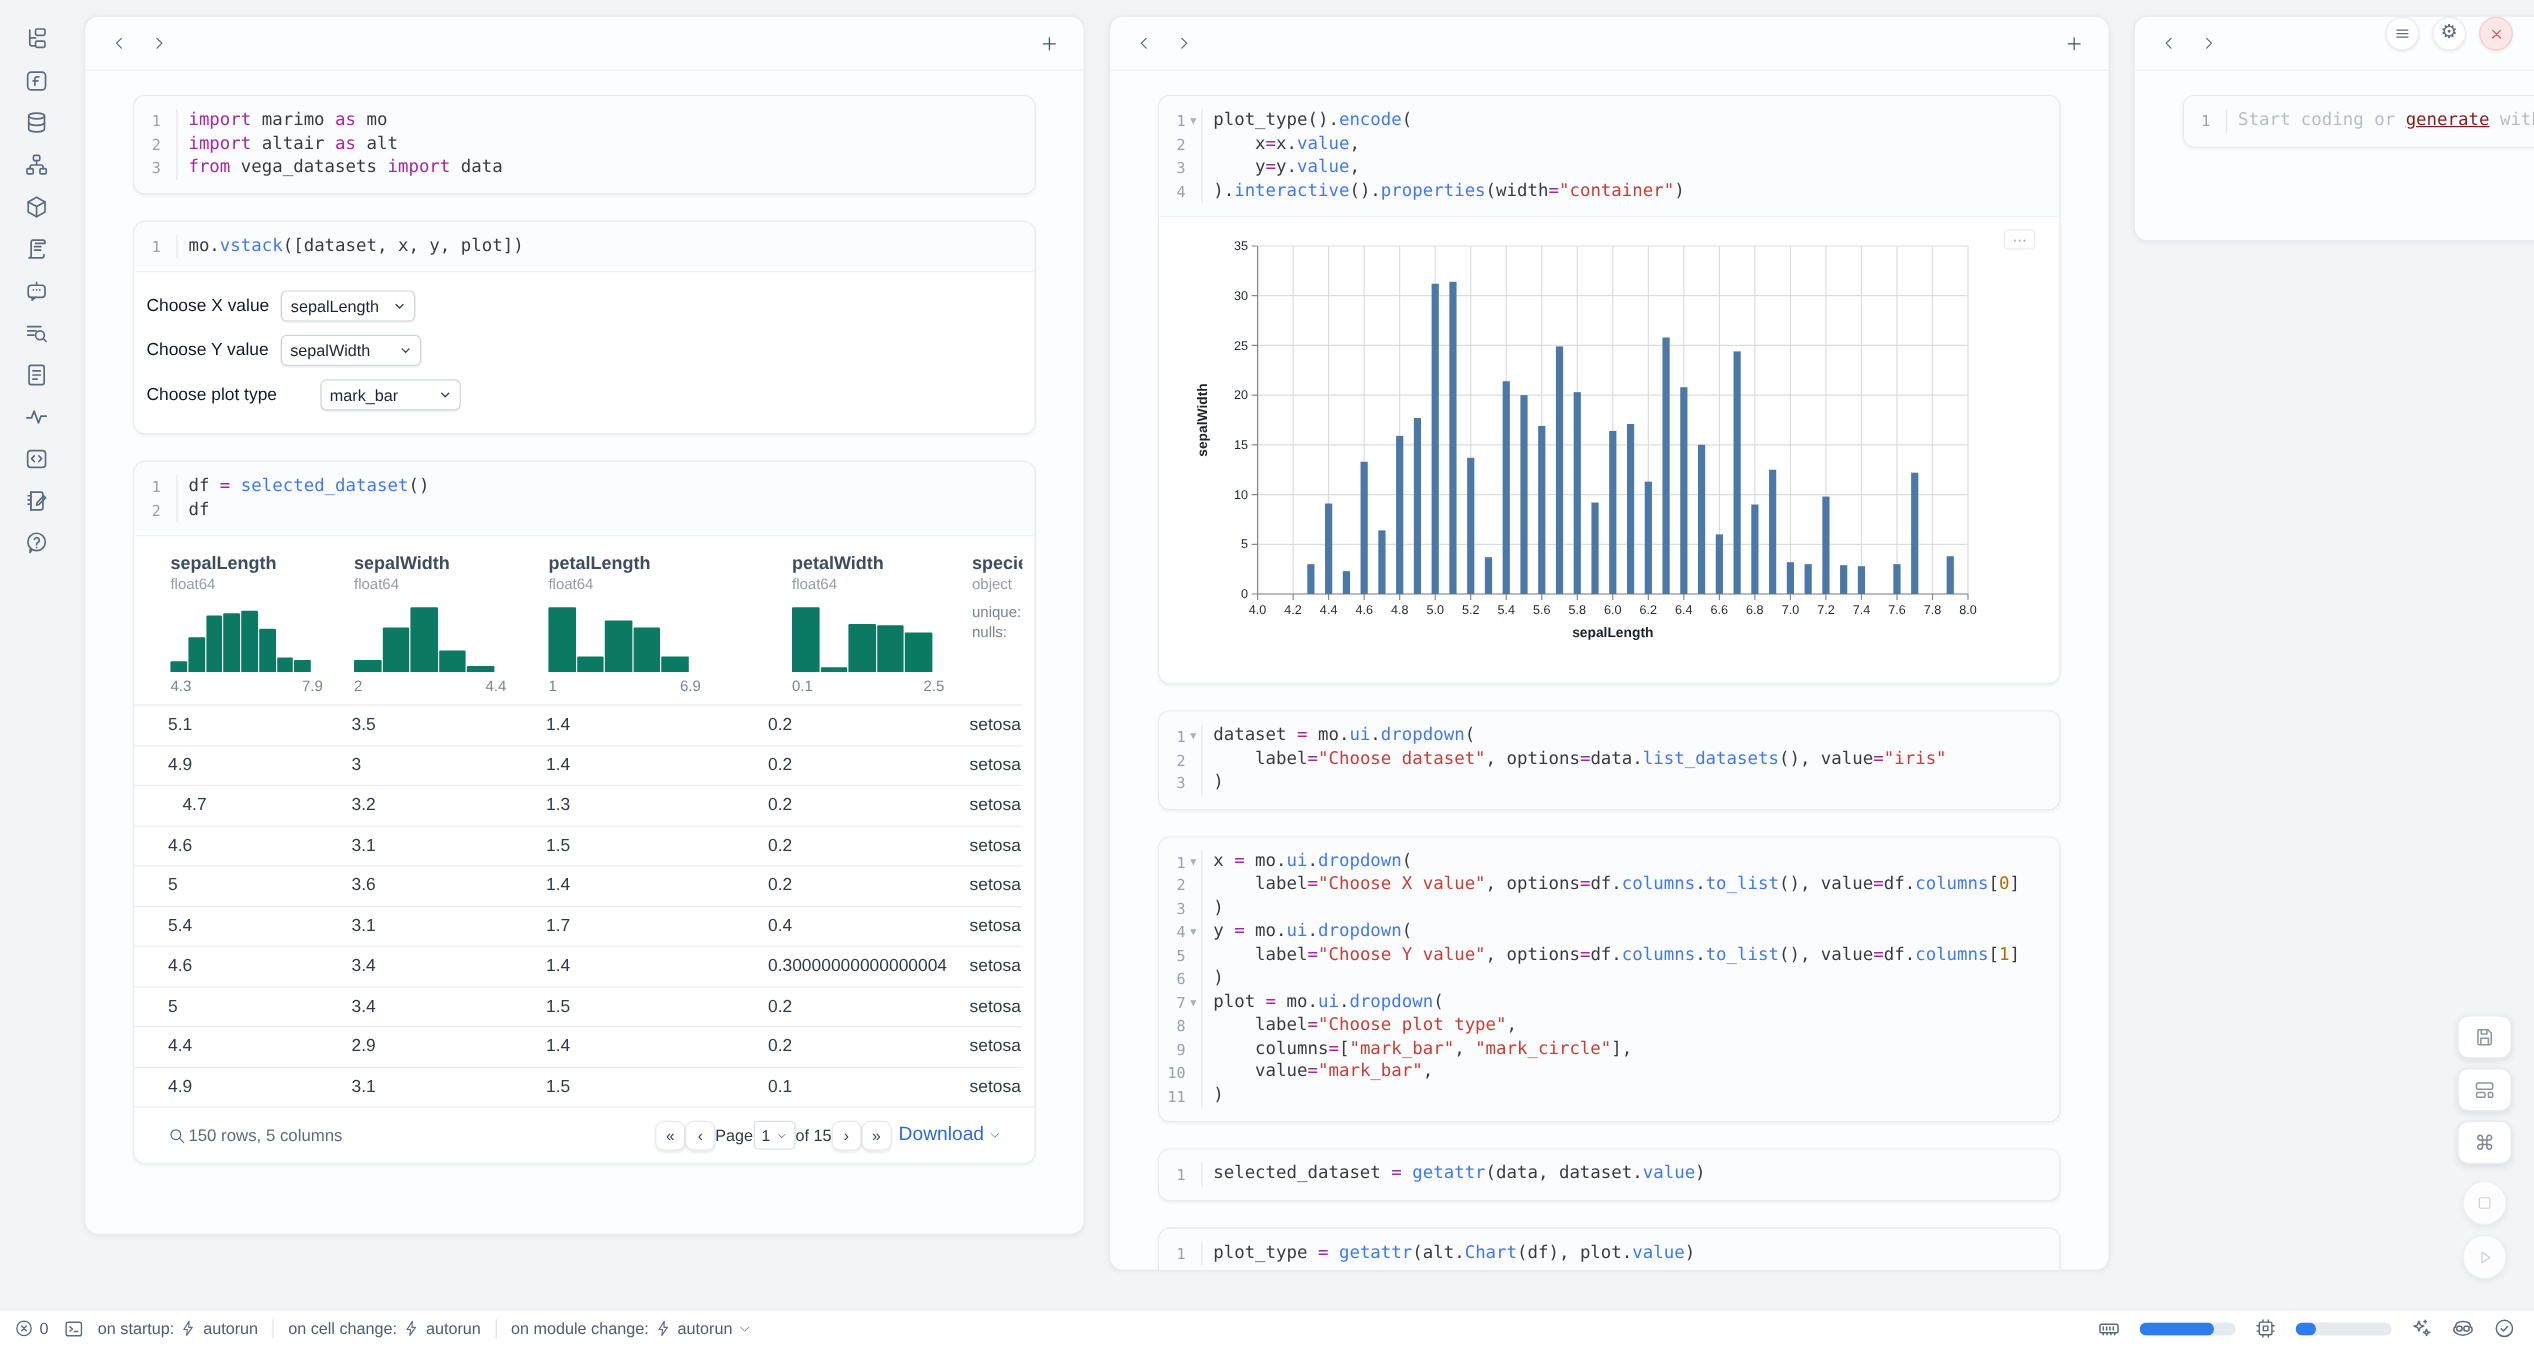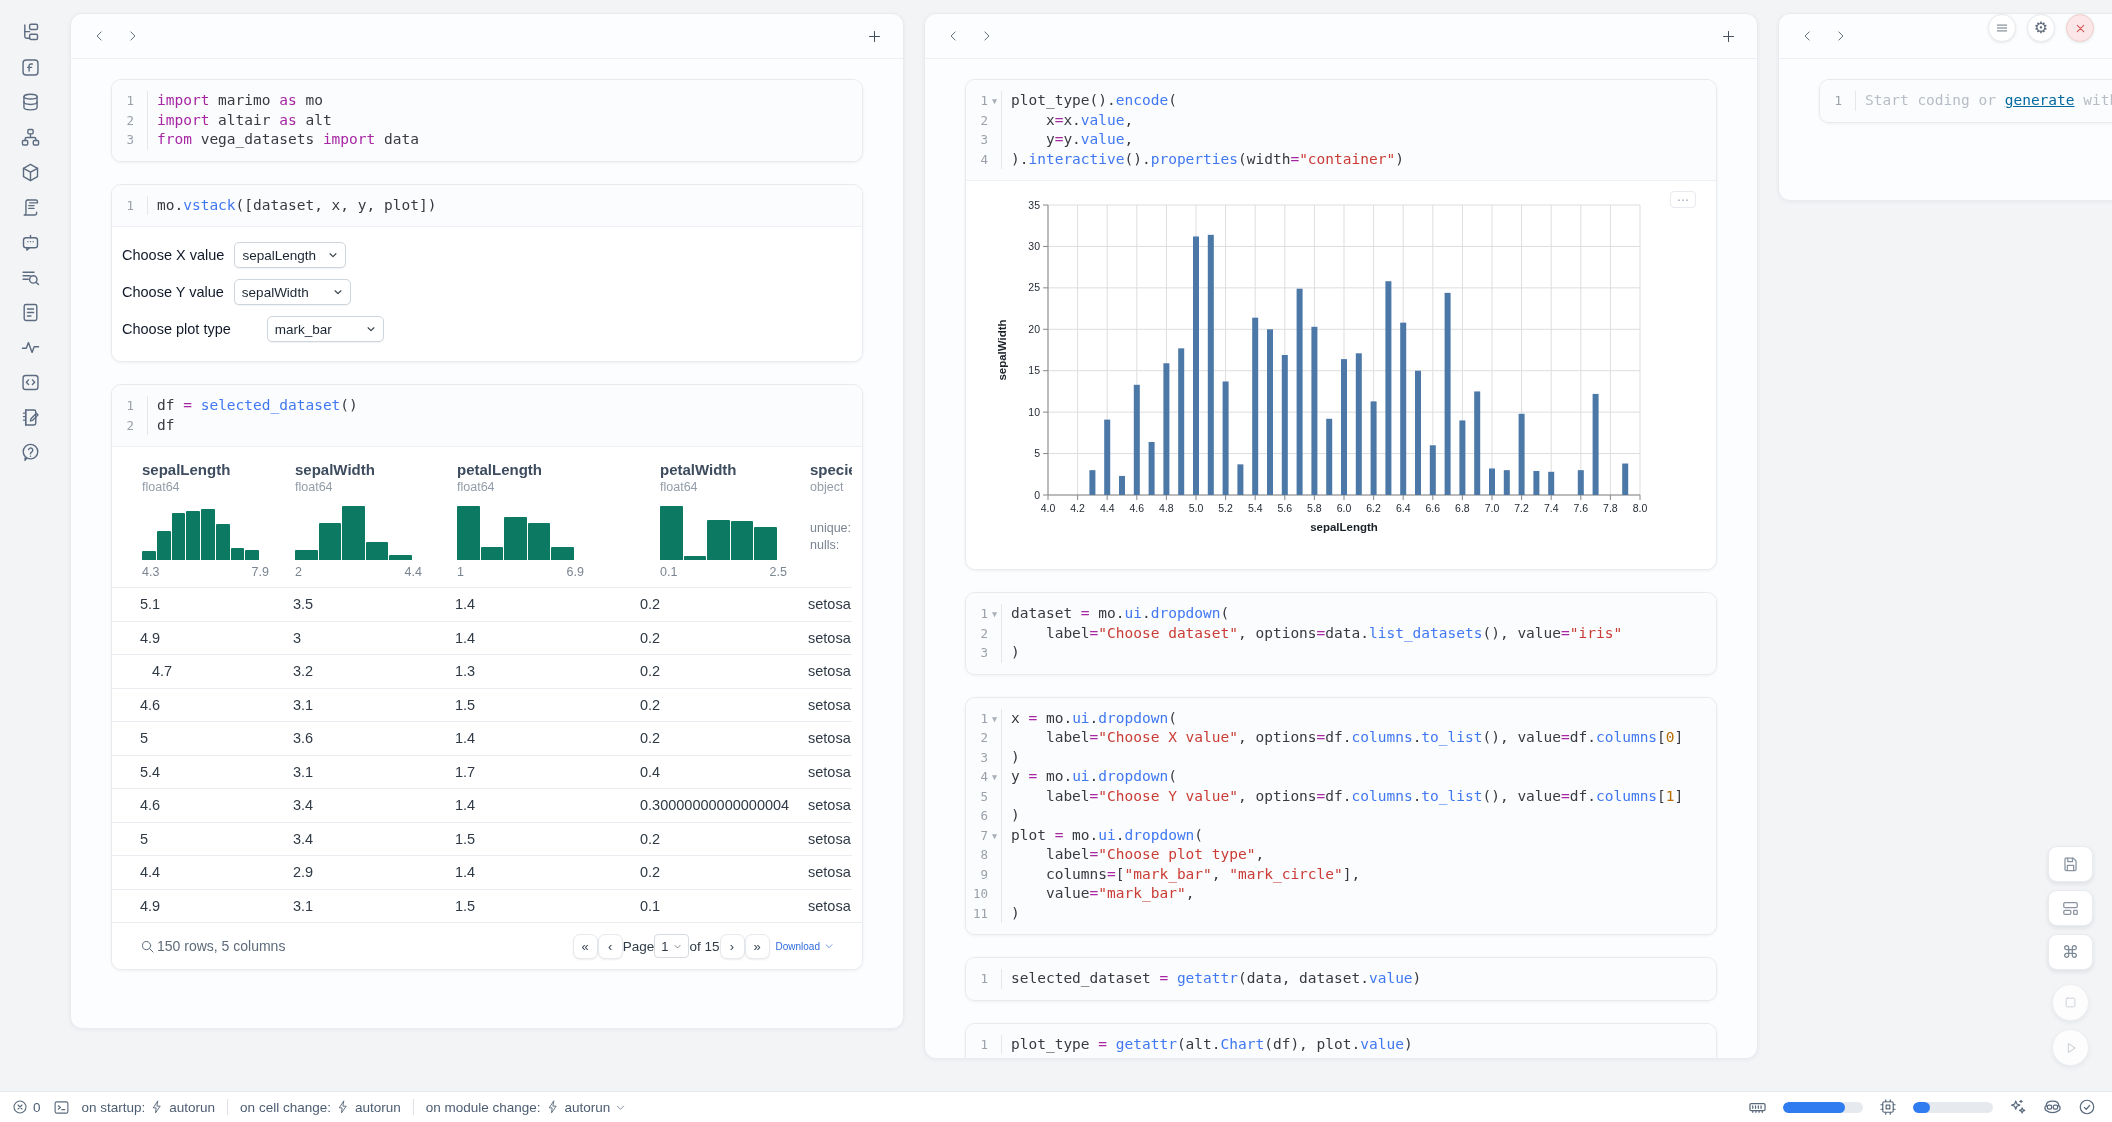--- a/index.html
+++ b/index.html
@@ -24,47 +24,47 @@
 
   
   .cell{border:1px solid #e7eaee;border-radius:10px;background:#fff;box-shadow:0 1px 3px rgba(20,30,50,.06);margin-bottom:22px;overflow:hidden;}
   .code{background:#fbfcfd;padding:11px 0;}
   .code.with-output{border-bottom:1px solid #eef0f3;}
   .cl{display:flex;height:19.5px;line-height:19.5px;font-size:14.5px;}
   .gut{width:22px;flex:none;text-align:right;color:#9aa1ab;font-size:12.5px;}
   .fold{width:13px;flex:none;text-align:center;color:#a9b0b8;font-size:8.5px;line-height:21px;cursor:pointer;}
   .codebody{border-left:1px solid #e4e7eb;margin-left:0;padding-left:9px;white-space:pre;color:#383a42;}
   .tk-k{color:#a626a4;} .tk-o{color:#a626a4;} .tk-f{color:#4078f2;} .tk-s{color:#ca3c35;} .tk-n{color:#b76b01;} .tk-p{color:#383a42;}
-  .tk-ph{color:#b7bdc6;} .tk-phu{color:#0369a1;text-decoration:underline;}
+  .tk-ph{color:#b7bdc6;} .tk-phu{color:#7f1d1d;text-decoration:underline;}
 
   
   .controls{padding:15px 10px 19px;display:flex;flex-direction:column;gap:11px;background:#fff;}
   .ctl-row{display:flex;align-items:center;gap:10px;font-size:14.5px;color:#101828;}
   .sel{height:24px;border:1px solid #cfd5dc;border-radius:5px;background:#fff;box-shadow:0 1px 1px rgba(0,0,0,.05);display:inline-flex;align-items:center;justify-content:space-between;padding:0 7px;font-size:13.5px;color:#1a2533;cursor:pointer;}
   .sel .car{color:#333c46;margin-left:6px;}
 
   
   .tblwrap{background:#fff;}
   .tbl{width:740px;overflow:hidden;position:relative;}
   .thead{position:relative;height:140px;}
   .thcol{position:absolute;top:14px;}
   .cname{font-weight:bold;color:#3d4c5e;font-size:15px;}
   .cdtype{color:#939da9;font-size:12.5px;margin-top:2px;}
   .hist{margin-top:12px;height:54px;width:117px;display:flex;align-items:flex-end;gap:1px;}
   .hist i{flex:1;display:block;border-radius:1px 1px 0 0;}
   .hrange{width:127px;display:flex;justify-content:space-between;color:#7a8592;font-size:12.5px;margin-top:5px;}
-  .cmeta{color:#7a8592;font-size:12.5px;margin-top:26px;line-height:17px;}
+  .cmeta{color:#7a8592;font-size:12.5px;margin-top:8px;line-height:17px;}
   .trow{position:relative;height:32.5px;border-top:1px solid #e9edf1;}
   .tcell{position:absolute;top:0;line-height:32.5px;font-size:14.5px;color:#2f3a46;white-space:nowrap;}
   .tfoot{height:46px;border-top:1px solid #e9edf1;display:flex;align-items:center;padding:0 28px;}
   .tsummary{font-size:14px;color:#5d6b7a;margin-left:2px;}
   .pgbtn{width:25px;height:25px;border:1px solid #e6e9ed;border-radius:7px;background:#fff;box-shadow:0 1px 2px rgba(0,0,0,.07);color:#394553;font-size:13px;display:flex;align-items:center;justify-content:center;cursor:pointer;padding:0;}
   .pglbl{font-size:13.5px;color:#2f3a46;}
   .pgsel{height:22px;border:1px solid #d6dbe1;border-radius:4px;background:#fff;padding:0 6px;font-size:13px;color:#2f3a46;display:inline-flex;align-items:center;gap:5px;cursor:pointer;}
-  .dl{font-size:10px;color:#2e6bdb;display:inline-flex;align-items:center;gap:4px;cursor:pointer;margin-left:6px;}
+  .dl{font-size:16px;color:#2e6bdb;display:inline-flex;align-items:center;gap:4px;cursor:pointer;margin-left:6px;}
 
   
   .chart-out{position:relative;height:388px;background:#fff;}
   .morebtn{position:absolute;right:20px;top:10px;width:26px;height:17px;border:1px solid #e7eaee;border-radius:4px;background:#fff;color:#98a1ab;font-size:12px;line-height:14px;text-align:center;cursor:pointer;padding:0;}
 
   
   .top-controls{position:absolute;left:1988px;top:14px;display:flex;gap:11px;}
   .circ{width:28px;height:28px;border-radius:50%;background:#fff;border:1px solid #e8ebef;box-shadow:0 1px 3px rgba(0,0,0,.09);display:flex;align-items:center;justify-content:center;color:#5f6c7b;cursor:pointer;padding:0;}
   .circ.close{background:#fbe7e7;border-color:#f3cdcd;color:#d95656;}
   .gear-glyph{font-size:16px;line-height:1;}

